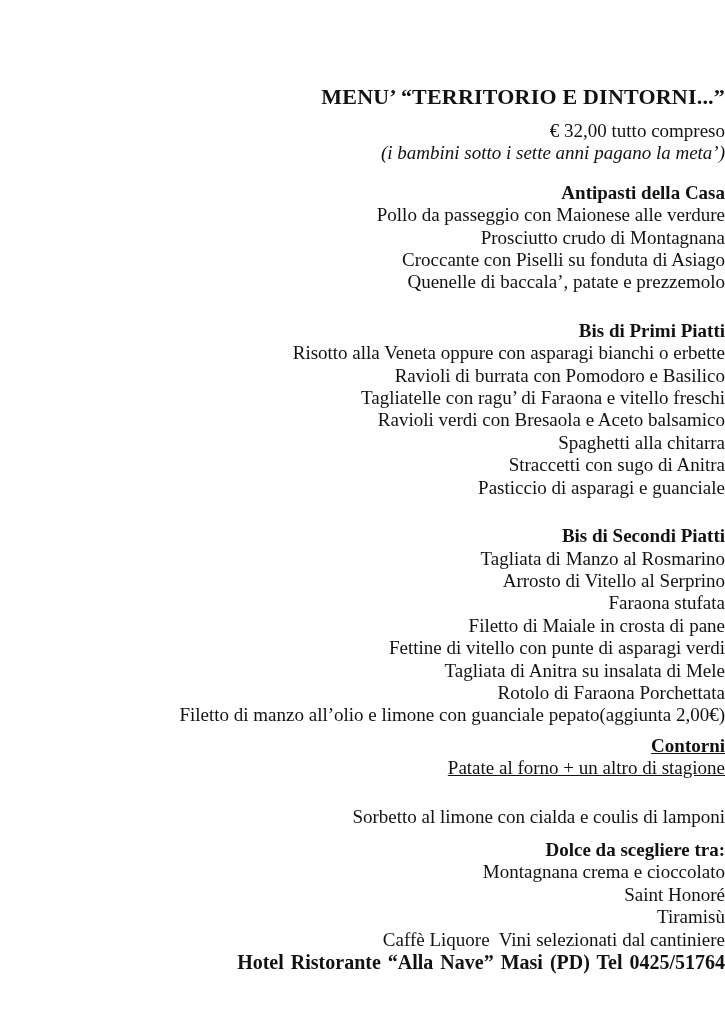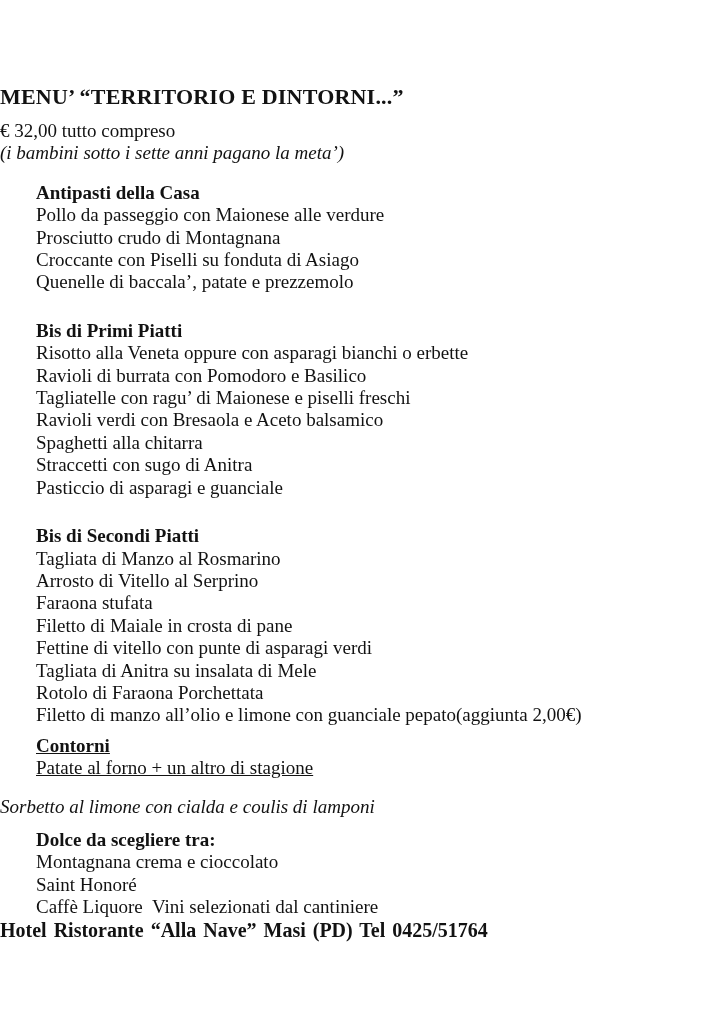--- a/index.html
+++ b/index.html
@@ -12,21 +12,21 @@
     height: 1024px;
     font-family: "Liberation Serif", "DejaVu Serif", serif;
     color: #121212;
     overflow: hidden;
   }
   .page {
     box-sizing: border-box;
     width: 725px;
     height: 816px;
     padding-top: 84px;
-    text-align: left;
+    text-align: right;
   }
   .title {
     font-size: 22px;
     line-height: 25px;
     font-weight: bold;
     margin: 0 0 11px 0;
     letter-spacing: 0.2px;
   }
   .line {
     font-size: 19px;
@@ -38,21 +38,21 @@
   }
   .heading {
     font-size: 19px;
     line-height: 22.4px;
     font-weight: bold;
   }
   .section { margin-top: 26px; padding-left: 36px; }
   .section.first { margin-top: 17px; }
   .section.no-gap { margin-top: 8px; text-decoration: underline; }
   .section.dolce { margin-top: 11px; }
-  .interlude { margin-top: 16px; font-style: italic; }
+  .interlude { margin-top: 26px; }
   .footer-line {
     font-size: 20px;
     line-height: 22.4px;
     font-weight: bold;
     word-spacing: 2px;
     white-space: pre-wrap;
   }
 </style>
 </head>
 <body>
@@ -68,21 +68,21 @@
     <div class="line">Pollo da passeggio con Maionese alle verdure</div>
     <div class="line">Prosciutto crudo di Montagnana</div>
     <div class="line">Croccante con Piselli su fonduta di Asiago</div>
     <div class="line">Quenelle di baccala’, patate e prezzemolo</div>
   </div>
 
   <div class="section">
     <div class="heading">Bis di Primi Piatti</div>
     <div class="line">Risotto alla Veneta oppure con asparagi bianchi o erbette</div>
     <div class="line">Ravioli di burrata con Pomodoro e Basilico</div>
-    <div class="line">Tagliatelle con ragu’ di Maionese e piselli freschi</div>
+    <div class="line">Tagliatelle con ragu’ di Faraona e vitello freschi</div>
     <div class="line">Ravioli verdi con Bresaola e Aceto balsamico</div>
     <div class="line">Spaghetti alla chitarra</div>
     <div class="line">Straccetti con sugo di Anitra</div>
     <div class="line">Pasticcio di asparagi e guanciale</div>
   </div>
 
   <div class="section">
     <div class="heading">Bis di Secondi Piatti</div>
     <div class="line">Tagliata di Manzo al Rosmarino</div>
     <div class="line">Arrosto di Vitello al Serprino</div>
@@ -98,18 +98,19 @@
     <div class="heading">Contorni</div>
     <div class="line">Patate al forno + un altro di stagione</div>
   </div>
 
   <div class="line interlude">Sorbetto al limone con cialda e coulis di lamponi</div>
 
   <div class="section dolce">
     <div class="heading">Dolce da scegliere tra:</div>
     <div class="line">Montagnana crema e cioccolato</div>
     <div class="line">Saint Honoré</div>
+    <div class="line">Tiramisù</div>
     <div class="line">Caffè Liquore&nbsp; Vini selezionati dal cantiniere</div>
   </div>
 
   <div class="footer-line">Hotel Ristorante “Alla Nave” Masi (PD) Tel 0425/51764</div>
 
 </div>
 
 </body></html>

